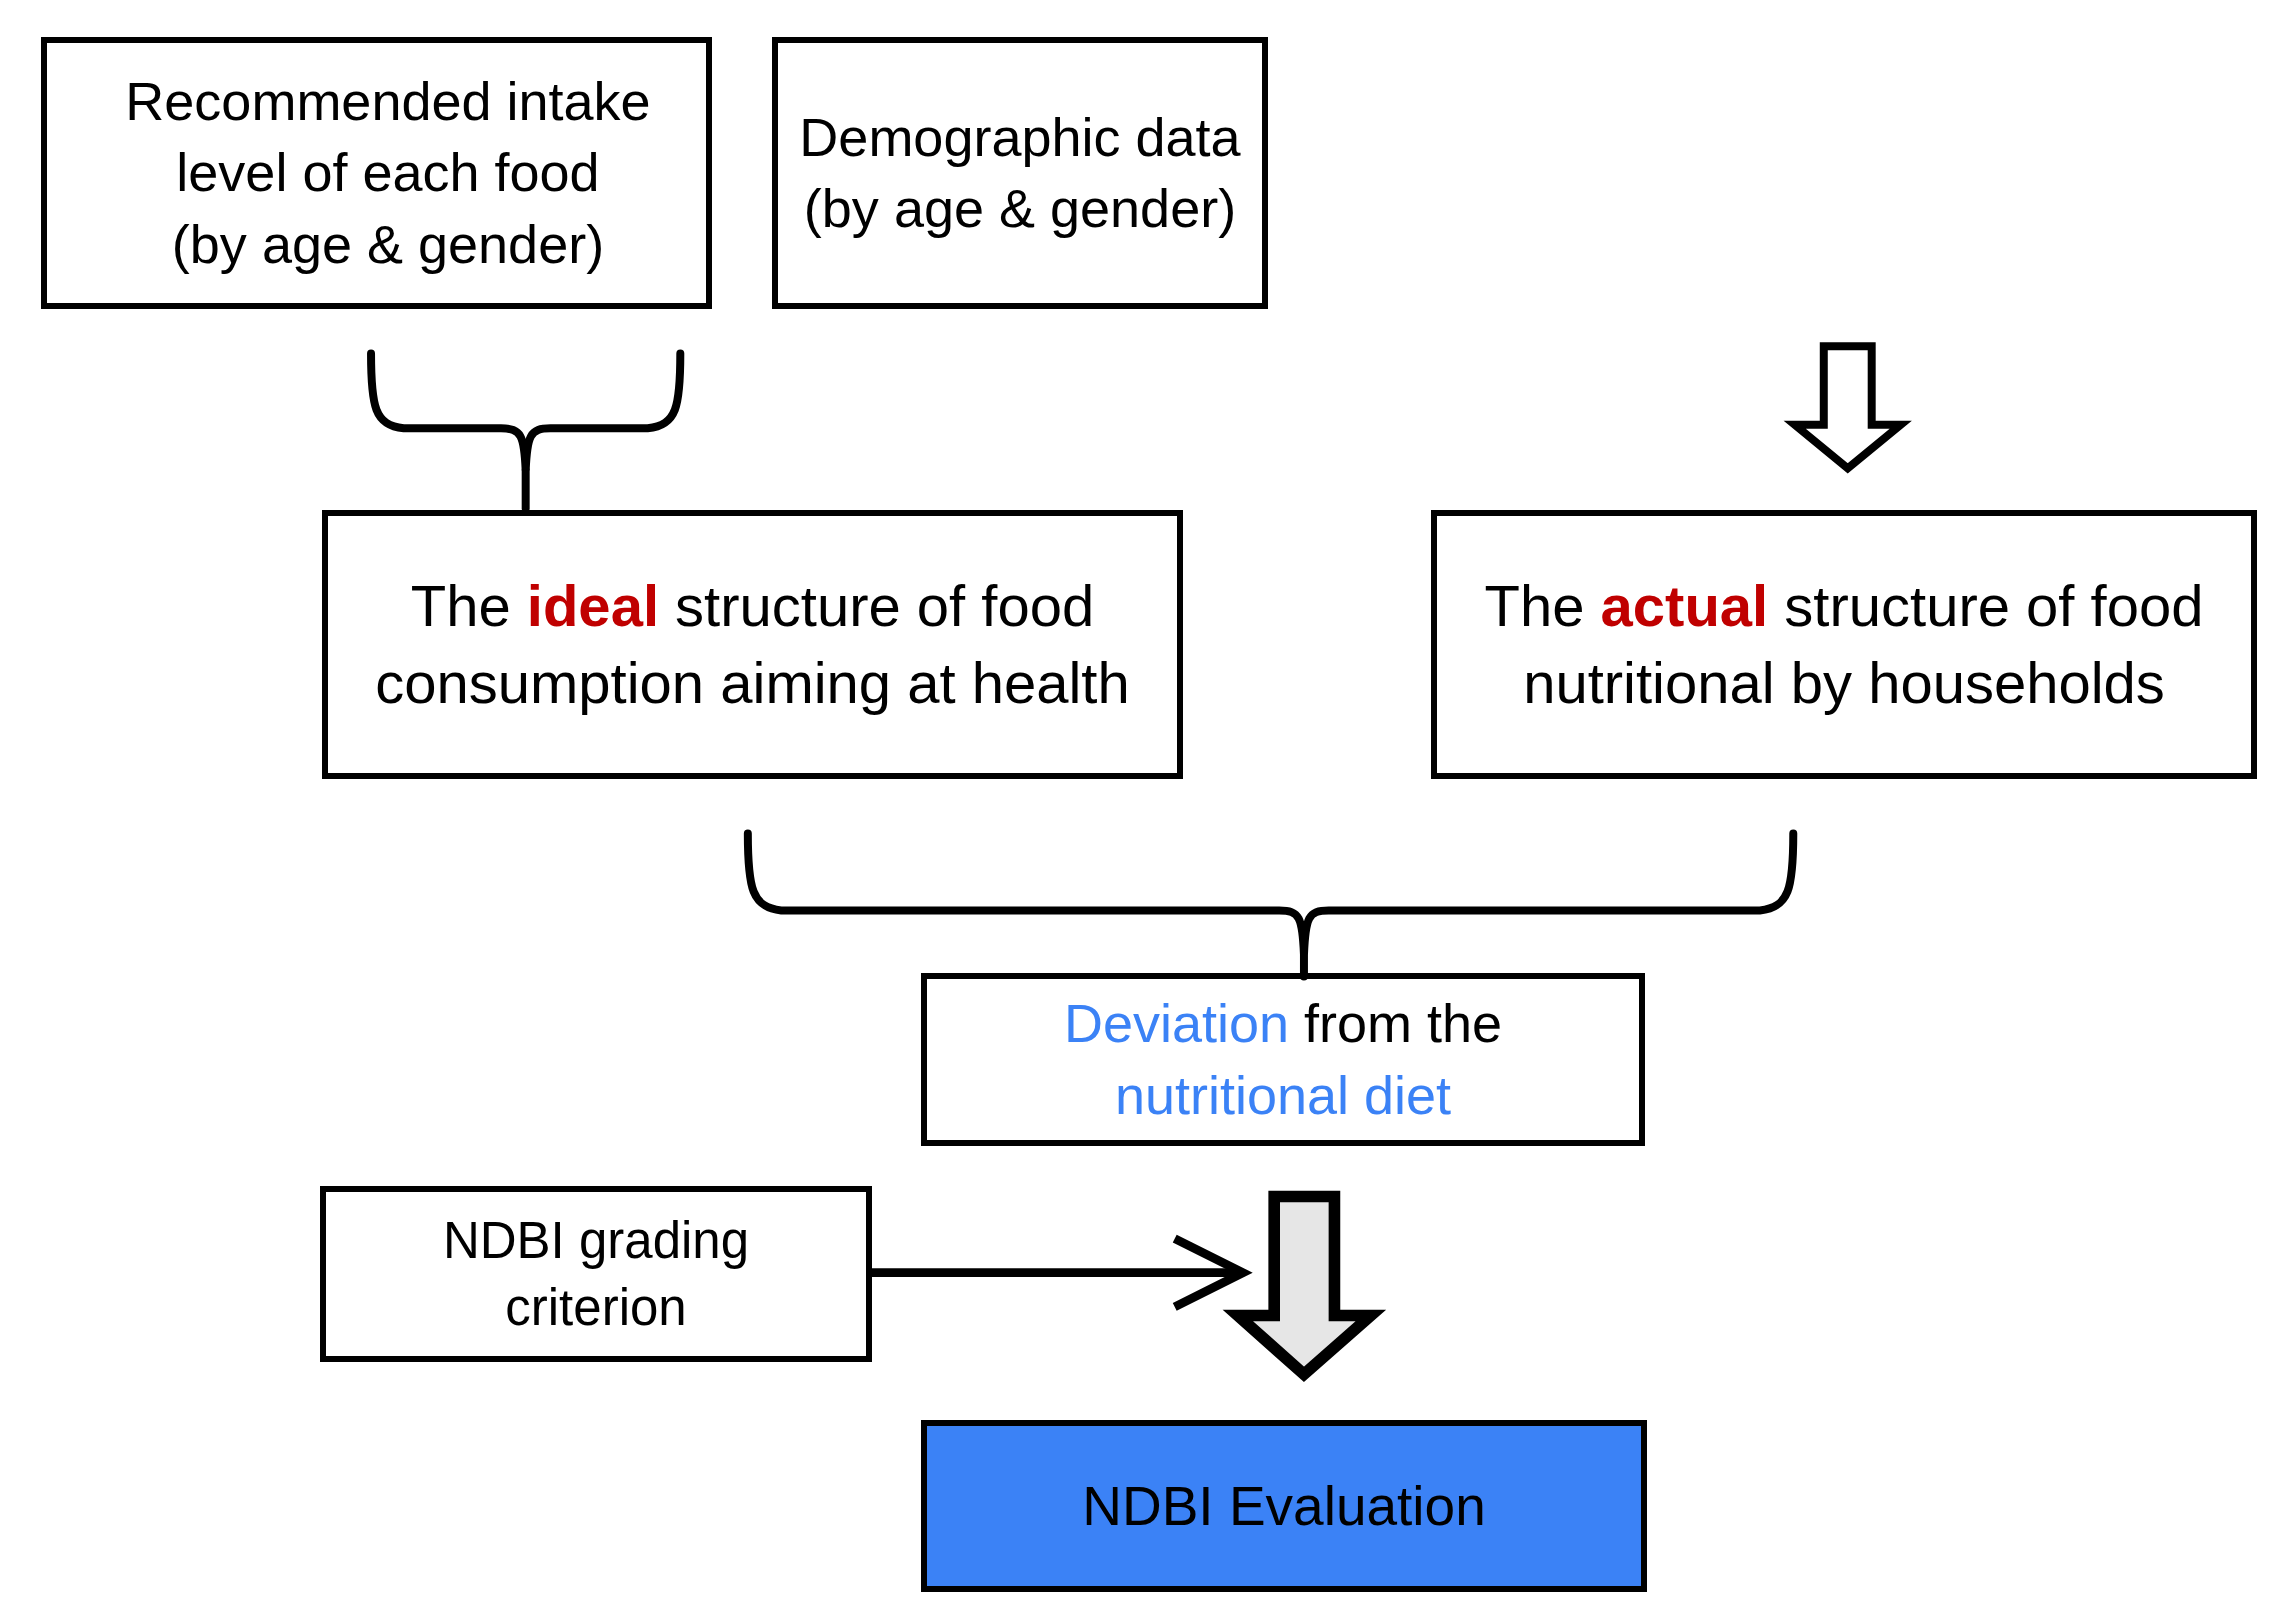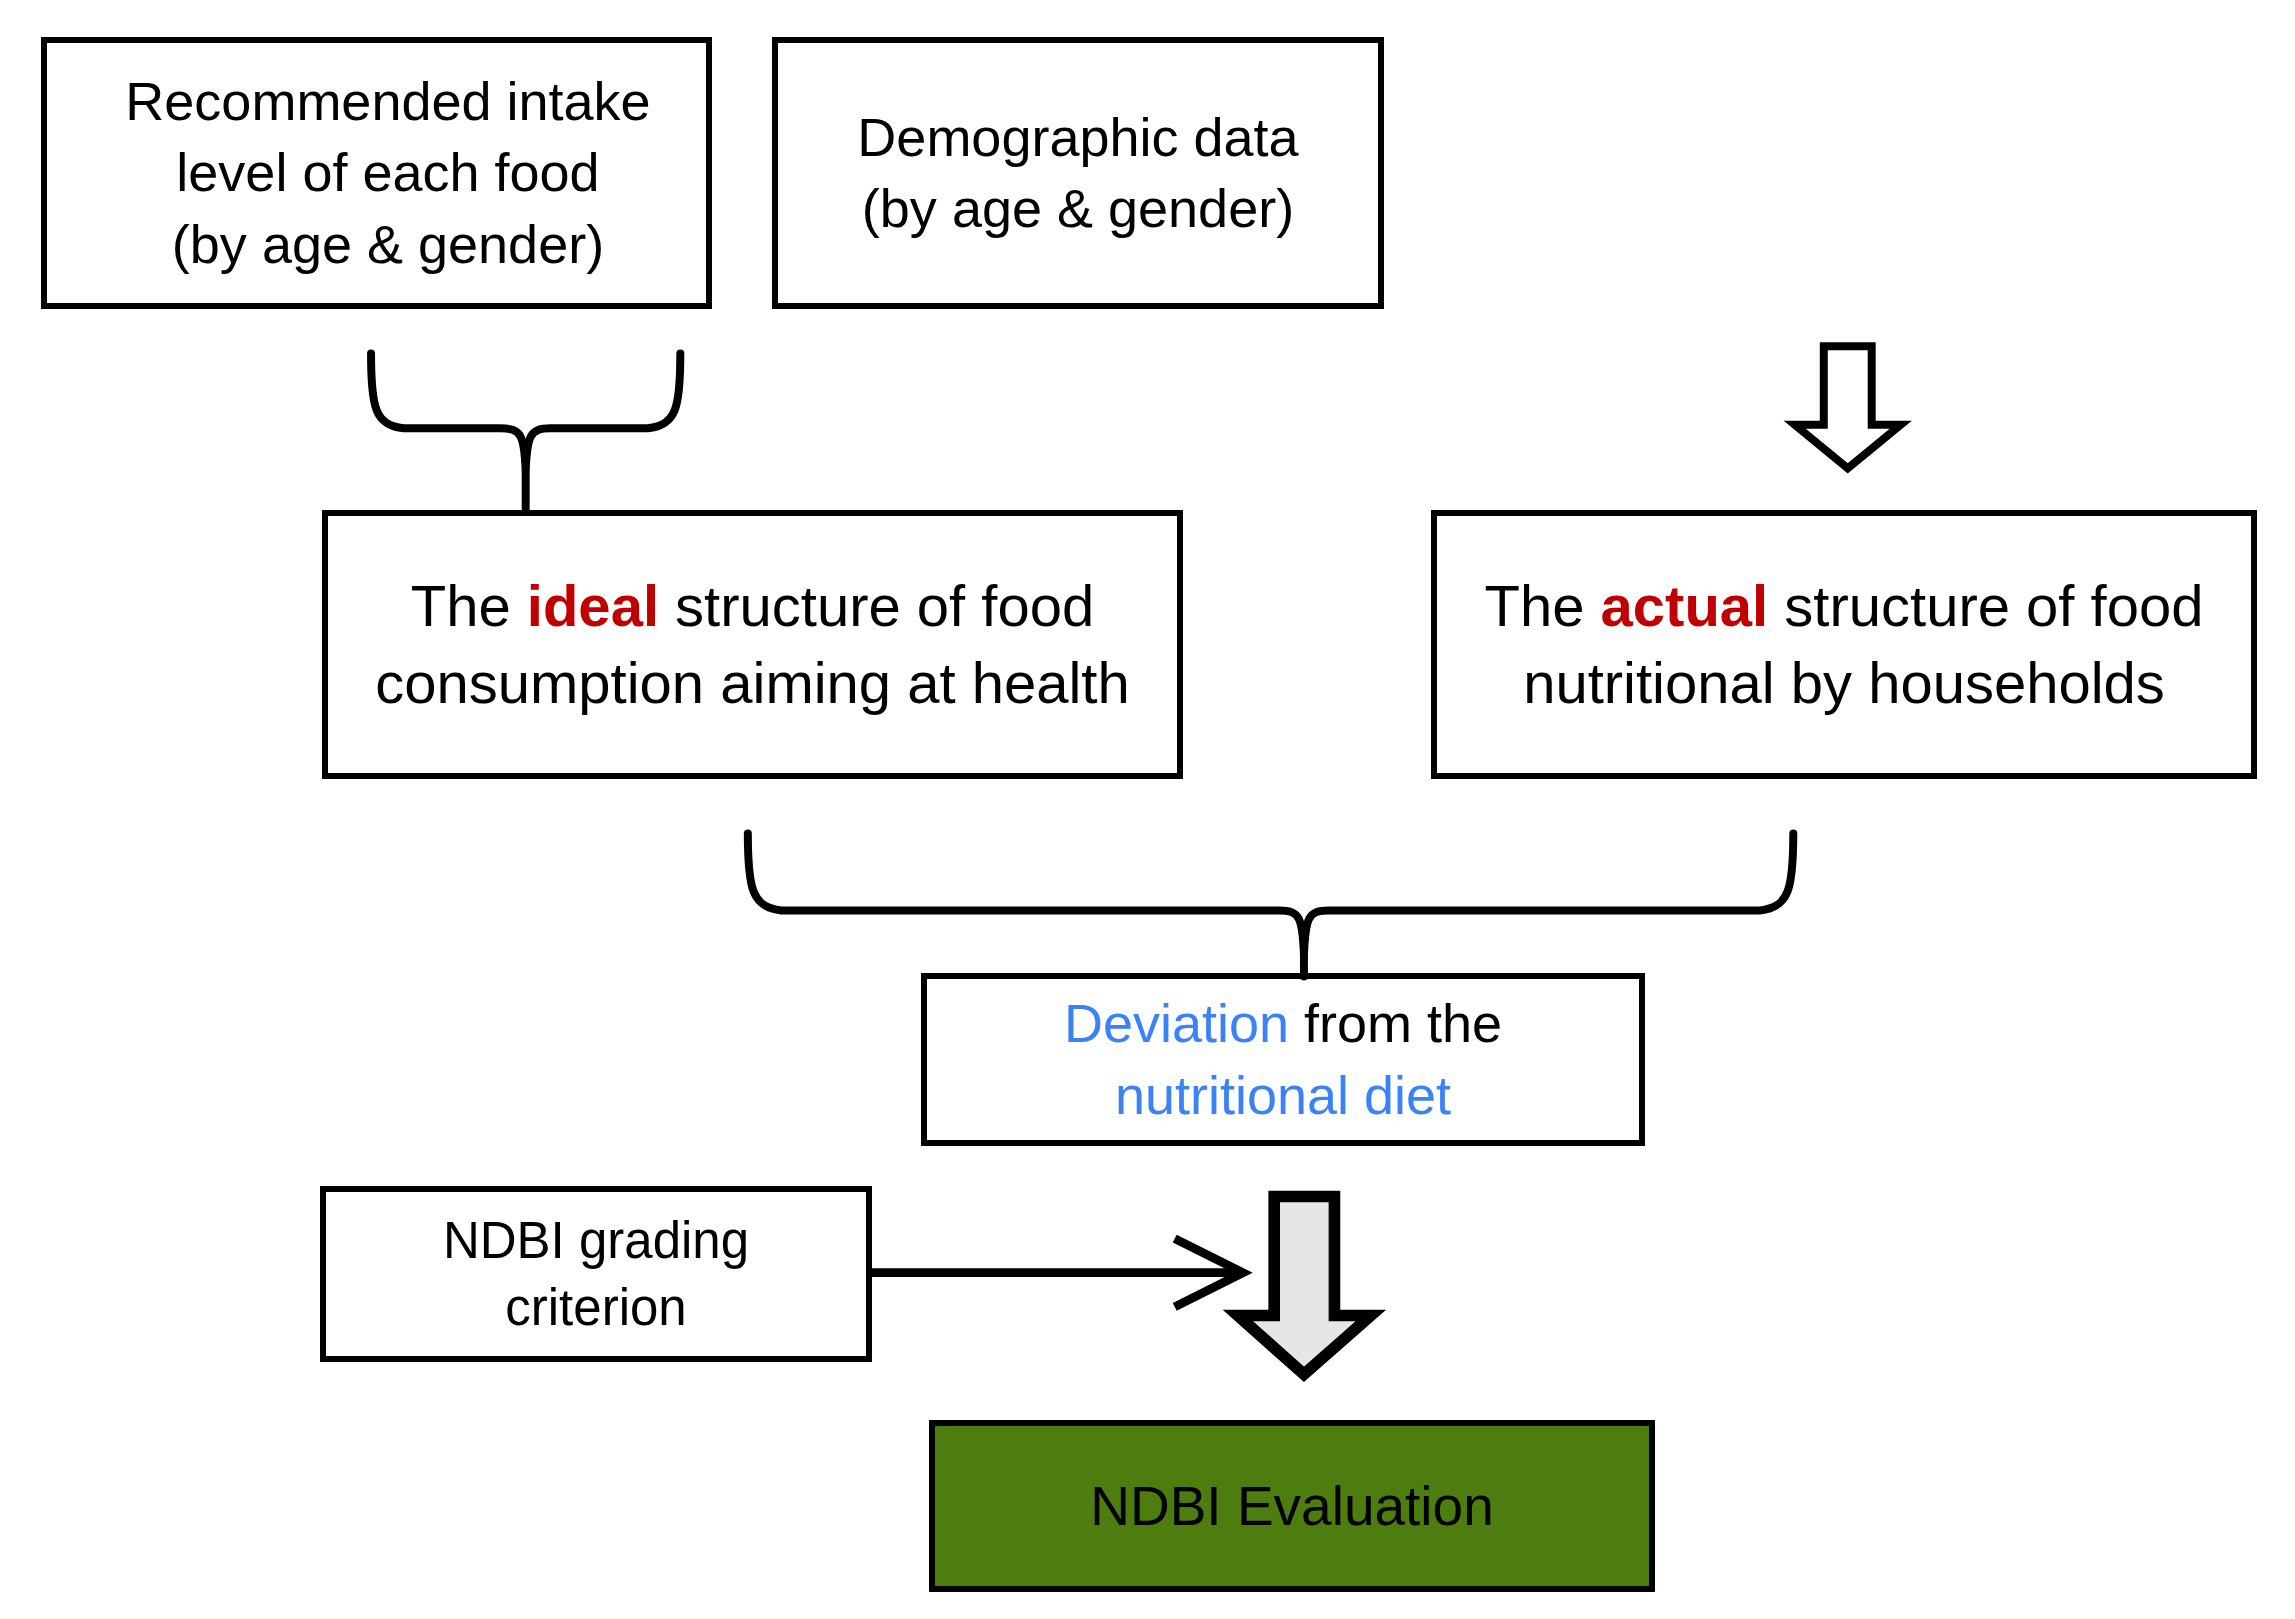--- a/index.html
+++ b/index.html
@@ -29,39 +29,39 @@
     padding: 2.9px 13px;
   }
   .box .txt { display: block; width: 100%; }
   .f-top    { font-size: 54px; }
   .f-mid    { font-size: 58px; }
   .f-dev    { font-size: 54px; }
   .f-crit   { font-size: 51px; }
   .f-eval   { font-size: 55px; }
   .em-red   { color: #C00000; font-weight: bold; }
   .em-blue  { color: #3b82f6; font-weight: normal; }
-  .gray-fill { background: #4d7c0f; margin-left: 8px; }
+  .gray-fill { background: #3b82f6; }
   svg.overlay {
     position: absolute;
     left: 0; top: 0;
     width: 2295px;
     height: 1619px;
     pointer-events: none;
   }
 </style>
 </head>
 <body>
 
 <div id="stage">
 
   <div class="box f-top" style="left:41px; top:37px; width:671px; height:272px;padding-left:36px;">
     <span class="txt"><span>Recommended intake</span><br><span>level of each food</span><br><span>(by age &amp; gender)</span></span>
   </div>
 
-  <div class="box f-top" style="left:772px; top:37px; width:612px; height:272px;">
+  <div class="box f-top" style="left:772px; top:37px; width:496px; height:272px;">
     <span class="txt"><span>Demographic data</span><br><span>(by age &amp; gender)</span></span>
   </div>
 
 
   <div class="box f-mid" style="left:322px; top:510px; width:861px; height:269px;">
     <span class="txt"><span>The </span><span class="em-red">ideal</span><span> structure of food</span><br><span>consumption aiming at health</span></span>
   </div>
 
   <div class="box f-mid" style="left:1431px; top:510px; width:826px; height:269px;">
     <span class="txt"><span>The </span><span class="em-red">actual</span><span> structure of food</span><br><span>nutritional by households</span></span>

